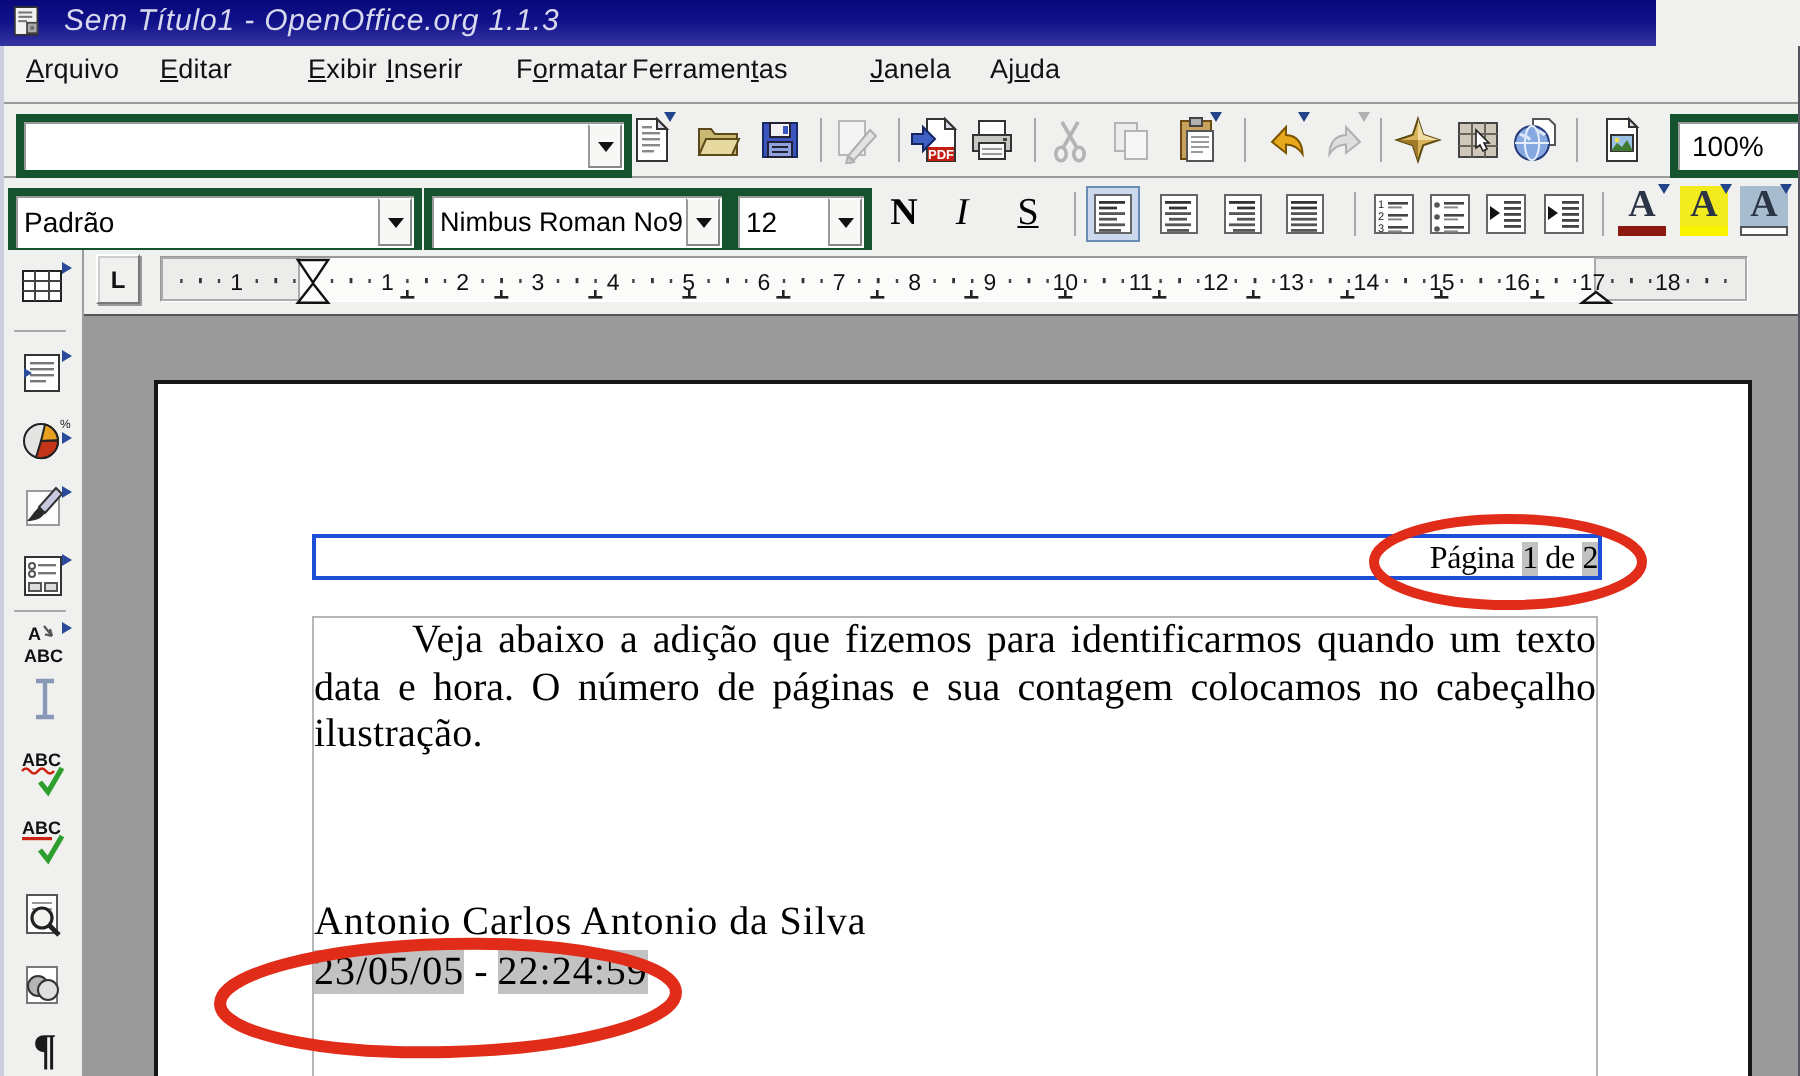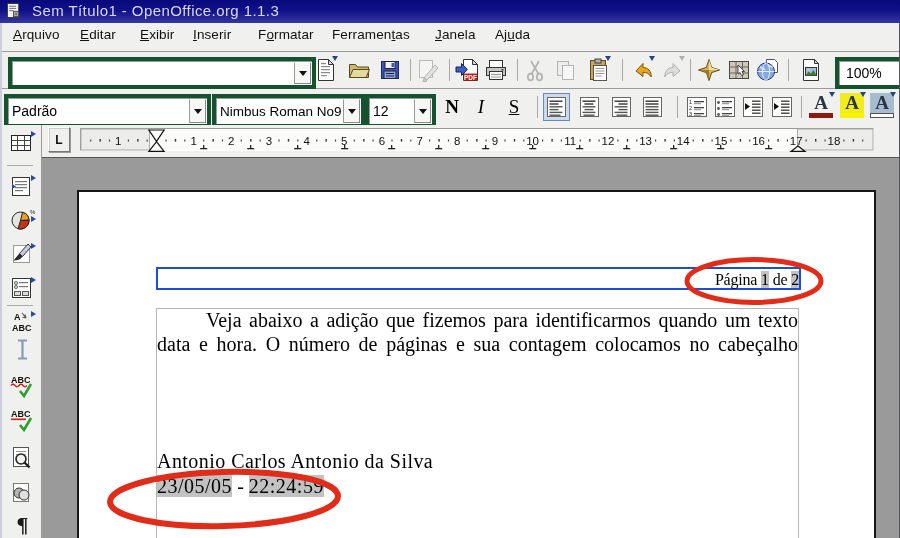--- a/index.html
+++ b/index.html
@@ -1,19 +1,19 @@
 <!DOCTYPE html>
 <html><head>
 <meta charset="utf-8">
 <style>
 html,body{margin:0;padding:0;}
 body{width:900px;height:538px;overflow:hidden;font-family:"Liberation Sans",sans-serif;position:relative;background:#f0f0ee;}
 .abs{position:absolute;}
 
-#titlebar{left:0;top:0;width:900px;height:23px;background:linear-gradient(180deg,#09097b 0%,#10108a 45%,#3636a2 100%);}
+#titlebar{left:0;top:0;width:828px;height:23px;background:linear-gradient(180deg,#09097b 0%,#10108a 45%,#3636a2 100%);font-style:italic;}
 #title-text{left:32px;top:2px;color:#d8d8ee;font-size:15px;letter-spacing:0.42px;}
 
 #menubar{left:0;top:23px;width:900px;height:28px;background:#f0f0ee;border-bottom:1px solid #9b9b9b;}
 .mitem{position:absolute;top:4px;font-size:13.5px;color:#111;letter-spacing:0.12px;}
 
 #funcbar{left:0;top:52px;width:900px;height:36px;background:#f0f0ee;border-bottom:1px solid #9b9b9b;}
 #objbar{left:0;top:89px;width:765px;height:36px;background:#f0f0ee;border-bottom:1px solid #b0b0b0;}
 .combo{position:absolute;background:#fff;border:4px solid #14532d;box-shadow:inset 1px 1px 0 #999;}
 .cbtn{position:absolute;right:1px;top:1px;bottom:1px;width:15px;background:#f7f7f6;border:1px solid #fff;border-left-color:#999;border-right-color:#888;border-bottom-color:#888;display:flex;align-items:center;justify-content:center;}
 .arr{width:0;height:0;border-left:4px solid transparent;border-right:4px solid transparent;border-top:5px solid #111;}
@@ -51,24 +51,24 @@
     <rect x="2.5" y="8" width="5" height="1.2" fill="#777"></rect>
     <rect x="7.5" y="9.5" width="6" height="6" fill="#a9a9a9" stroke="#444"></rect>
     <rect x="9.5" y="11.5" width="2" height="2" fill="#666"></rect>
   </svg>
   <div id="title-text" class="abs">Sem Título1 - OpenOffice.org 1.1.3</div>
 </div>
 
 <div id="menubar" class="abs">
   <span class="mitem" style="left:13px"><u>A</u>rquivo</span>
   <span class="mitem" style="left:80px"><u>E</u>ditar</span>
-  <span class="mitem" style="left:140px"><u>E</u>xibir</span>
+  <span class="mitem" style="left:154px"><u>E</u>xibir</span>
   <span class="mitem" style="left:193px"><u>I</u>nserir</span>
   <span class="mitem" style="left:258px">F<u>o</u>rmatar</span>
-  <span class="mitem" style="left:332px">Ferramen<u>t</u>as</span>
+  <span class="mitem" style="left:316px">Ferramen<u>t</u>as</span>
   <span class="mitem" style="left:435px"><u>J</u>anela</span>
   <span class="mitem" style="left:495px">Aj<u>u</u>da</span>
 </div>
 
 <div id="funcbar" class="abs">
   <div class="combo" style="left:8px;top:5px;width:300px;height:24px;">
       <div class="cbtn">
         <div class="arr"></div>
       </div>
     </div>
@@ -582,20 +582,21 @@
   </div>
 
 <div id="doc" class="abs">
   <div id="page">
     <div id="headerbox">
         <div class="serif" style="position:absolute;right:0px;bottom:-1px;font-size:16px;letter-spacing:-0.2px;white-space:nowrap;">Página&nbsp;<span class="fld">1</span> de&nbsp;<span class="fld">2</span></div>
       </div>
     <div id="bodyframe" class="serif">
       <div class="bl just" style="top:0px;"><span style="display:inline-block;width:49px;"></span>Veja abaixo a adição que fizemos para identificarmos quando um texto foi redigido, a</div>
       <div class="bl just" style="top:23.5px;">data e hora. O número de páginas e sua contagem colocamos no cabeçalho apenas como</div>
+      <div class="bl" style="top:47px;letter-spacing:0.15px;">ilustração.</div>
       <div class="bl" style="top:141px;letter-spacing:0.45px;">Antonio Carlos Antonio da Silva</div>
       <div class="bl" style="top:165.5px;"><span class="fld" style="letter-spacing:0.5px;">23/05/05</span> - <span class="fld" style="letter-spacing:0.5px;">22:24:59</span></div>
     </div>
   </div>
   <svg width="858" height="381" style="position:absolute;left:0;top:0;pointer-events:none;">
     <ellipse cx="712" cy="123" rx="67" ry="21.5" fill="none" stroke="#e02c18" stroke-width="5"></ellipse>
     <ellipse cx="182" cy="341" rx="114" ry="27" fill="none" stroke="#e02c18" stroke-width="6" transform="rotate(-1.5 182 341)"></ellipse>
   </svg>
 </div>
 <div class="abs" style="left:0;top:23px;width:2px;height:515px;background:#cdcde0;"></div>

